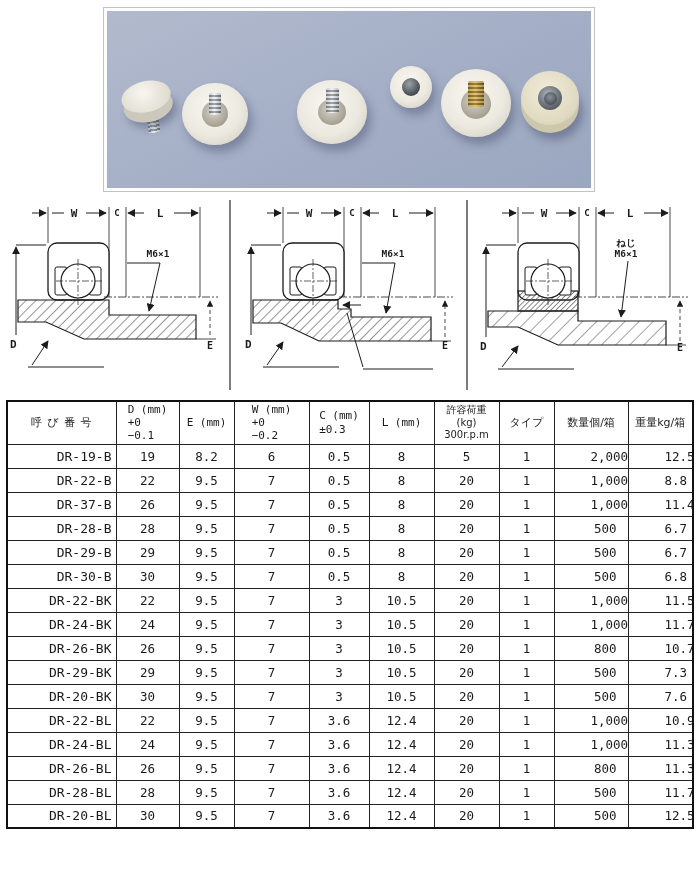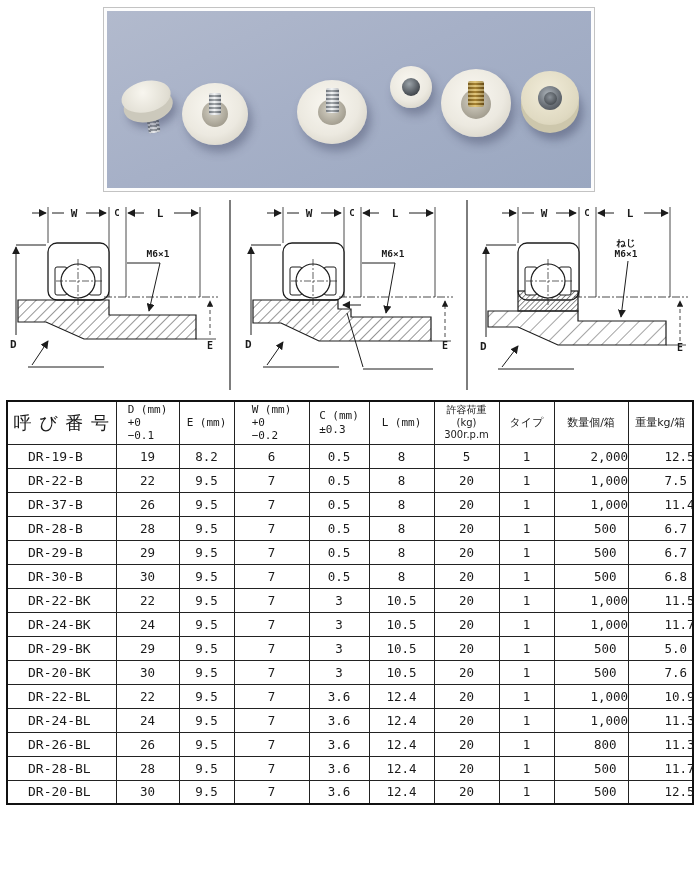--- a/index.html
+++ b/index.html
@@ -44,24 +44,24 @@
   svg text{font-family:"DejaVu Sans Mono",monospace;font-weight:bold;fill:#1c1c1c;}
 
   
   table.spec{position:absolute;left:6px;top:400px;width:686px;border-collapse:collapse;
              border:2px solid #111;table-layout:fixed;}
   table.spec th,table.spec td{border:1px solid #222;padding:0 4px;overflow:hidden;white-space:nowrap;}
   table.spec thead tr{height:43px;}
   table.spec tbody tr{height:24px;}
   table.spec th{font-weight:normal;font-size:11px;line-height:1.22;text-align:center;vertical-align:middle;}
   table.spec th .mm{display:inline-block;text-align:left;font-family:"DejaVu Sans Mono",monospace;}
-  table.spec th.th0{font-size:18px;letter-spacing:1px;}
+  table.spec th.th0{font-size:11px;letter-spacing:1px;}
   table.spec th.th6{font-size:10px;}
   table.spec td{font-family:"DejaVu Sans Mono",monospace;font-size:12.5px;text-align:center;}
-  table.spec td.a-l{text-align:left;padding-left:20px;font-size:13px;}
+  table.spec td.a-l{text-align:right;padding-left:9px;font-size:13px;}
   table.spec td.a-r{text-align:right;padding-right:11px;padding-left:36px;}
 </style>
 </head>
 <body>
 
 <div class="page">
 
   <svg width="0" height="0" style="position:absolute" aria-hidden="true">
     <defs>
       <marker id="arw" viewBox="0 0 10 10" refX="9" refY="5" markerWidth="8" markerHeight="8" orient="auto-start-reverse">
@@ -260,21 +260,21 @@
         <tr>
           <td class="a-l">DR-22-B</td>
           <td class="a-c">22</td>
           <td class="a-c">9.5</td>
           <td class="a-c">7</td>
           <td class="a-c">0.5</td>
           <td class="a-c">8</td>
           <td class="a-c">20</td>
           <td class="a-c">1</td>
           <td class="a-r">1,000</td>
-          <td class="a-r">7.5</td>
+          <td class="a-r">8.8</td>
         </tr>
         <tr>
           <td class="a-l">DR-37-B</td>
           <td class="a-c">26</td>
           <td class="a-c">9.5</td>
           <td class="a-c">7</td>
           <td class="a-c">0.5</td>
           <td class="a-c">8</td>
           <td class="a-c">20</td>
           <td class="a-c">1</td>
@@ -335,30 +335,42 @@
           <td class="a-c">9.5</td>
           <td class="a-c">7</td>
           <td class="a-c">3</td>
           <td class="a-c">10.5</td>
           <td class="a-c">20</td>
           <td class="a-c">1</td>
           <td class="a-r">1,000</td>
           <td class="a-r">11.7</td>
         </tr>
         <tr>
+          <td class="a-l">DR-26-BK</td>
+          <td class="a-c">26</td>
+          <td class="a-c">9.5</td>
+          <td class="a-c">7</td>
+          <td class="a-c">3</td>
+          <td class="a-c">10.5</td>
+          <td class="a-c">20</td>
+          <td class="a-c">1</td>
+          <td class="a-r">800</td>
+          <td class="a-r">10.7</td>
+        </tr>
+        <tr>
           <td class="a-l">DR-29-BK</td>
           <td class="a-c">29</td>
           <td class="a-c">9.5</td>
           <td class="a-c">7</td>
           <td class="a-c">3</td>
           <td class="a-c">10.5</td>
           <td class="a-c">20</td>
           <td class="a-c">1</td>
           <td class="a-r">500</td>
-          <td class="a-r">5.0</td>
+          <td class="a-r">7.3</td>
         </tr>
         <tr>
           <td class="a-l">DR-20-BK</td>
           <td class="a-c">30</td>
           <td class="a-c">9.5</td>
           <td class="a-c">7</td>
           <td class="a-c">3</td>
           <td class="a-c">10.5</td>
           <td class="a-c">20</td>
           <td class="a-c">1</td>

